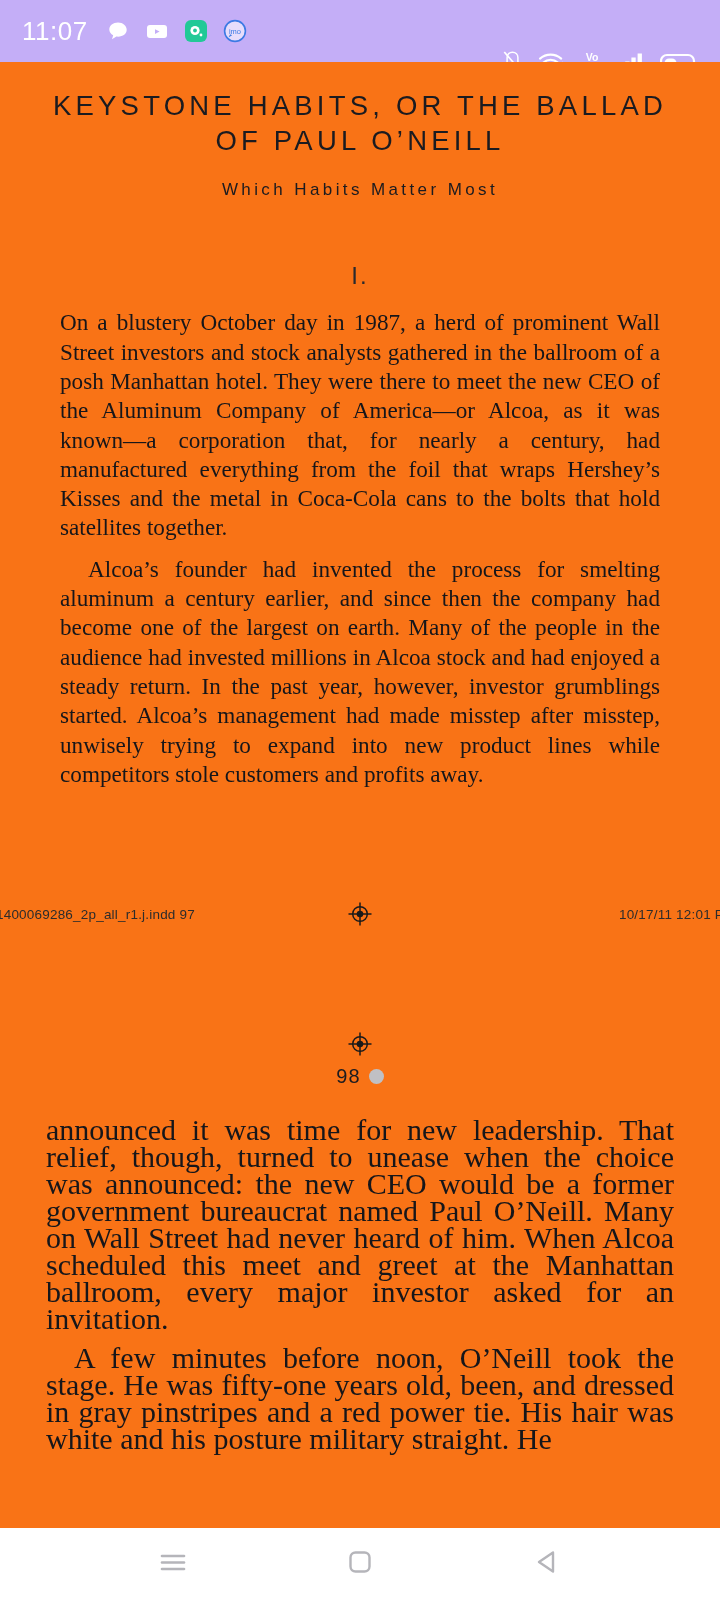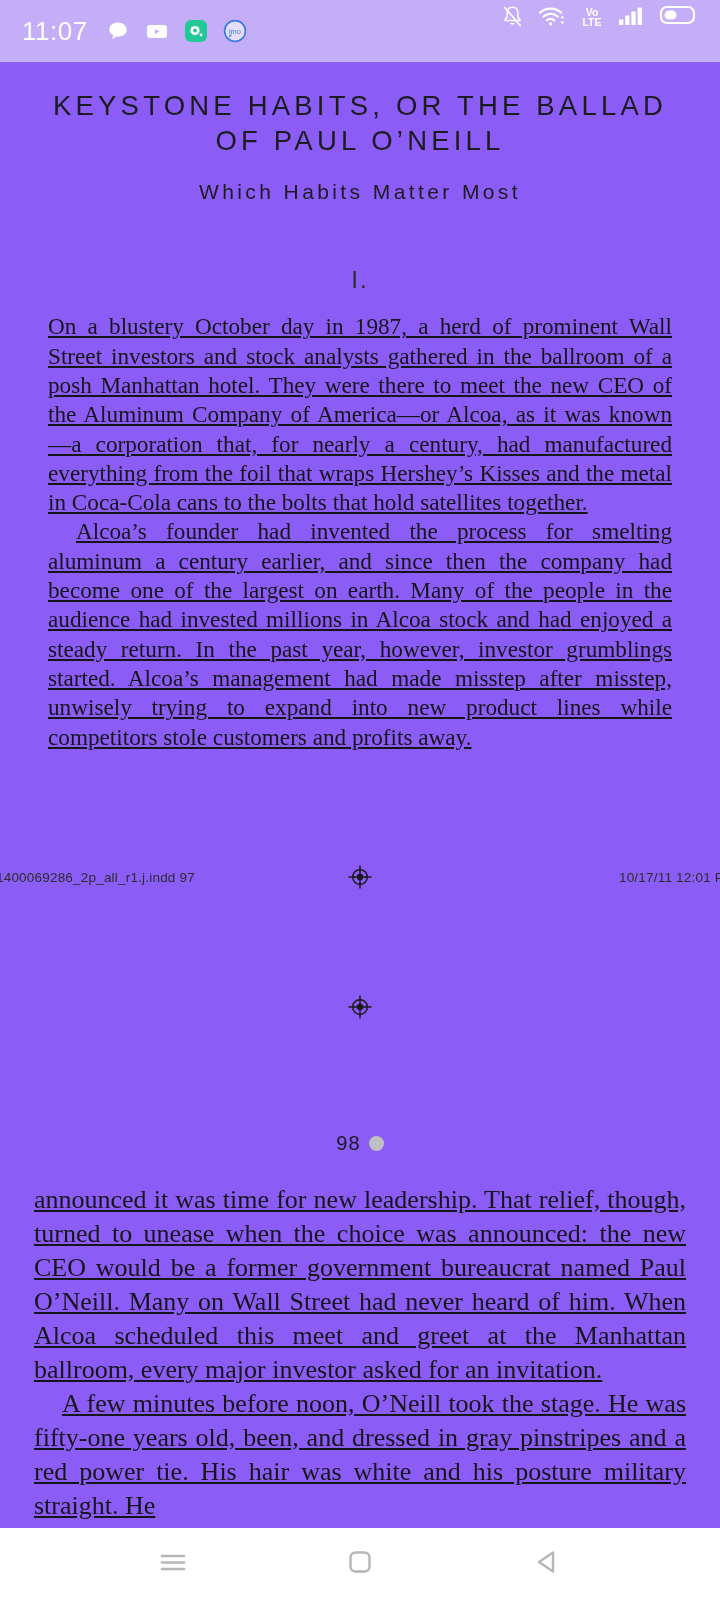--- a/index.html
+++ b/index.html
@@ -19,45 +19,45 @@
     padding:0 22px;
     position:relative;
   }
   .status-left{ display:flex; align-items:center; gap:13px; }
   .status-time{
     color:#ffffff; font-size:26px; font-weight:400;
     letter-spacing:.5px; margin-right:4px;
   }
   .notif-icon{ width:26px; height:26px; display:block; }
   .status-right{
-    position:absolute; right:22px; top:4px; height:100%;
-    display:flex; align-items:flex-start; gap:14px;
+    position:absolute; right:22px; top:16px; height:100%;
+    display:flex; align-items:flex-end; gap:14px;
   }
   .sys-icon{ display:block; }
 
   
   .reader{
     position:absolute; top:62px; left:0; right:0; bottom:72px;
-    background:#8b5cf6; overflow:hidden;
+    background:#f97316; overflow:hidden;
   }
   .page{ position:relative; }
 
   .chapter-title{
     text-align:center;
     font-size:27.5px;
     letter-spacing:4.2px;
     color:#1b1b20;
     font-weight:400;
     line-height:1.28;
     margin-top:26px;
     padding:0 40px;
   }
   .chapter-subtitle{
     text-align:center;
-    font-size:21px;
+    font-size:17px;
     letter-spacing:3.4px;
     color:#1b1b20;
     font-weight:400;
     margin-top:22px;
   }
   .section-num{
     text-align:center;
     font-size:24px;
     letter-spacing:2px;
     color:#2a2a2e;
@@ -67,21 +67,21 @@
 
   .body-text{
     font-family:"Liberation Serif", serif;
     font-size:23.2px;
     line-height:29.3px;
     color:#16161a;
     text-align:justify;
     text-justify:inter-word;
     padding:0 48px;
   }
-  .body-text p{ margin:0;text-decoration:underline; }
+  .body-text p{ margin:12px; }
   .body-text p.indent{ text-indent:28px; }
   .first-block{ margin-top:18px; }
 
   
   .press-row{
     position:relative;
     height:30px;
     margin-top:112px;
   }
   .press-slug{
@@ -101,38 +101,38 @@
   .reg-mark-mid{
     position:relative; height:34px; margin-top:100px;
   }
   .reg-mark-mid .reg-inner{
     position:absolute; left:50%; transform:translateX(-50%); top:0;
   }
 
   
   .running-header{
     display:flex; align-items:center; justify-content:center;
-    gap:8px; margin-top:104px;
+    gap:8px; 
   }
   .rh-page{
     font-size:20px; letter-spacing:1.2px; color:#1b1b20;
   }
   .rh-dot{
     width:15px; height:15px; border-radius:50%;
     background:#c0c0c4; display:block;
   }
   .rh-title{
     font-size:20.5px; letter-spacing:3.1px; color:#1b1b20;
   }
 
   .second-block{
     margin-top:28px;
     padding:0 34px;
-    font-size:26px;
-    line-height:34px;
+    font-size:30px;
+    line-height:27px;
   }
 
   
   .nav-bar{
     position:absolute; bottom:0; left:0; right:0;
     height:72px; background:#ffffff;
     display:flex; align-items:center; justify-content:space-around;
     padding:0 80px;
   }
   .nav-btn{ display:flex; align-items:center; justify-content:center;

